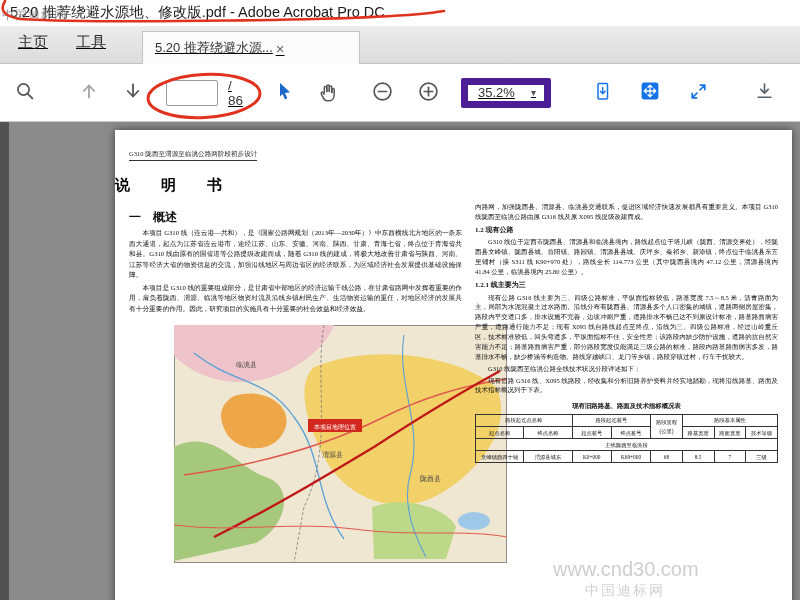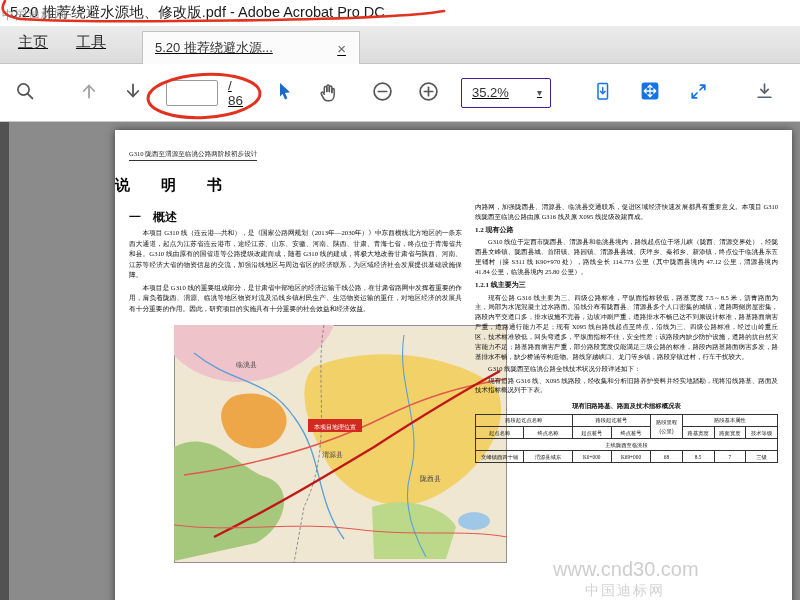--- a/index.html
+++ b/index.html
@@ -8,32 +8,32 @@
 
   
   .titlebar { position:relative; height:26px; background:#fff; }
   .win-title { position:absolute; left:10px; top:3px; font-size:14.5px; color:#1c1c1c; white-space:nowrap; }
   .wm-top { position:absolute; left:2px; top:7px; font-size:12px; color:#8a8a8a; opacity:.85; letter-spacing:1px; }
 
   
   .tabbar { position:relative; height:38px; background:linear-gradient(#ececec,#dcdcdc); border-bottom:1px solid #c3c3c3; display:flex; align-items:flex-end; }
   .tab-plain { font-size:15px; color:#2e2e2e; padding:0 14px 11px 14px; cursor:pointer; }
   .tab-plain.first { margin-left:4px;margin-top:36px; }
-  .doc-tab { margin-left:22px; margin-bottom:-1px; height:33px; width:218px; background:#fbfbfb; border:1px solid #c3c3c3; border-bottom:none; display:flex; align-items:center; justify-content:space-between; padding:0 10px 0 12px; font-size:13px; color:#333; cursor:pointer; }
+  .doc-tab { margin-left:22px; margin-bottom:-1px; height:33px; width:218px; background:#fbfbfb; border:1px solid #c3c3c3; border-bottom:none; display:flex; align-items:center; padding:0 10px 0 12px; font-size:13px; color:#333; cursor:pointer; }
   .doc-tab .label { overflow:hidden; white-space:nowrap; text-overflow:ellipsis; max-width:180px; }
   .tab-close { font-size:15px; color:#666; line-height:1; padding:2px 3px; cursor:pointer; }
 
   
   .toolbar { position:relative; height:58px; background:#fff; border-bottom:1px solid #c9c9c9; display:flex; align-items:center; }
   .group { display:flex; align-items:center; gap:14px; margin-left:18px; }
   .group.first { margin-left:10px; }
   .tb { background:none; border:none; width:30px; height:34px; display:flex; align-items:center; justify-content:center; cursor:pointer; padding:0; }
   .page-input { width:52px; height:26px; border:1px solid #9a9a9a; border-radius:2px; font-size:13px; text-align:center; color:#333; }
   .page-total { font-size:13.5px; color:#333; margin-left:-4px; }
-  .zoom-box { width:90px; height:30px; border:1px solid #4c1d95; border-radius:2px; display:flex; align-items:center; justify-content:space-between; padding:0 8px 0 10px; font-size:13px; color:#333; cursor:pointer; }
+  .zoom-box { width:90px; height:30px; border:7px solid #4c1d95; border-radius:2px; display:flex; align-items:center; justify-content:space-between; padding:0 8px 0 10px; font-size:13px; color:#333; cursor:pointer; }
   .zoom-caret { font-size:10px; color:#555; }
   .vsep { width:1px; height:30px; background:#d8d8d8; margin-left:18px; }
   .spacer { flex:1; }
   .group.last { margin-right:12px; }
 
   
   .docarea { position:relative; height:478px; background:#8b8b8b; overflow:hidden; }
   .navstrip { position:absolute; left:0; top:0; width:9px; height:100%; background:#525252; }
   .page { position:absolute; left:115px; top:8px; width:677px; height:760px; background:#fff; box-shadow:0 0 8px rgba(0,0,0,.55); font-family:"Liberation Serif", serif; color:#111; cursor:default; }
 

